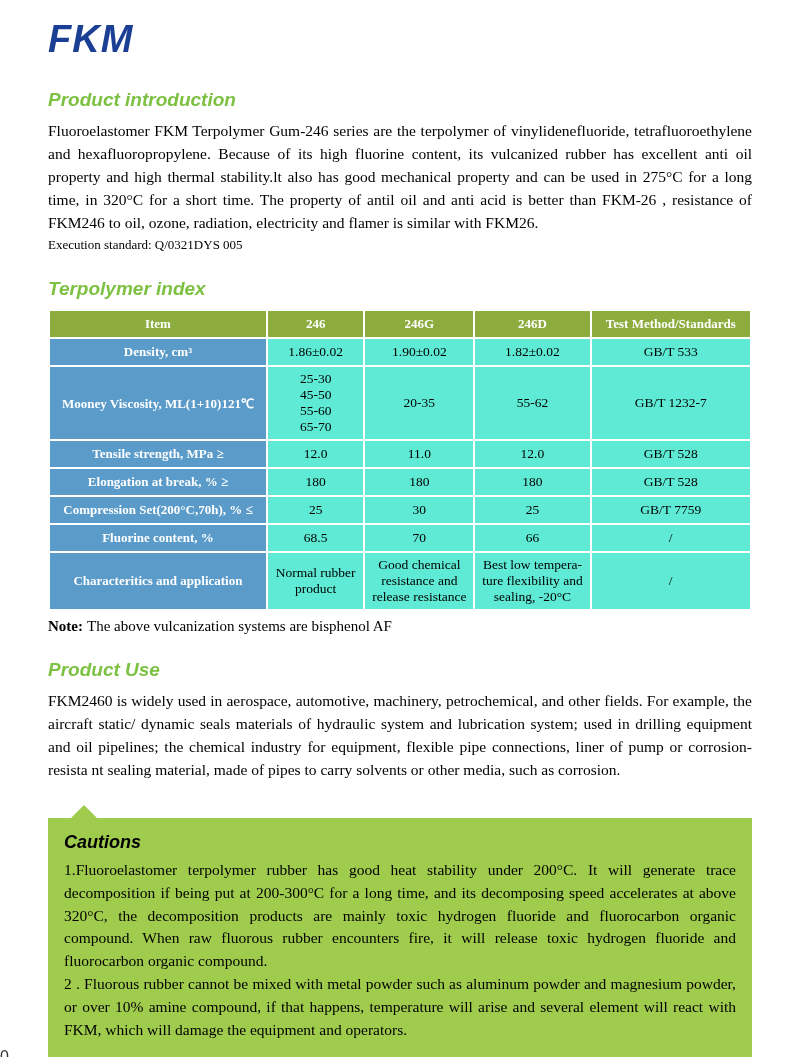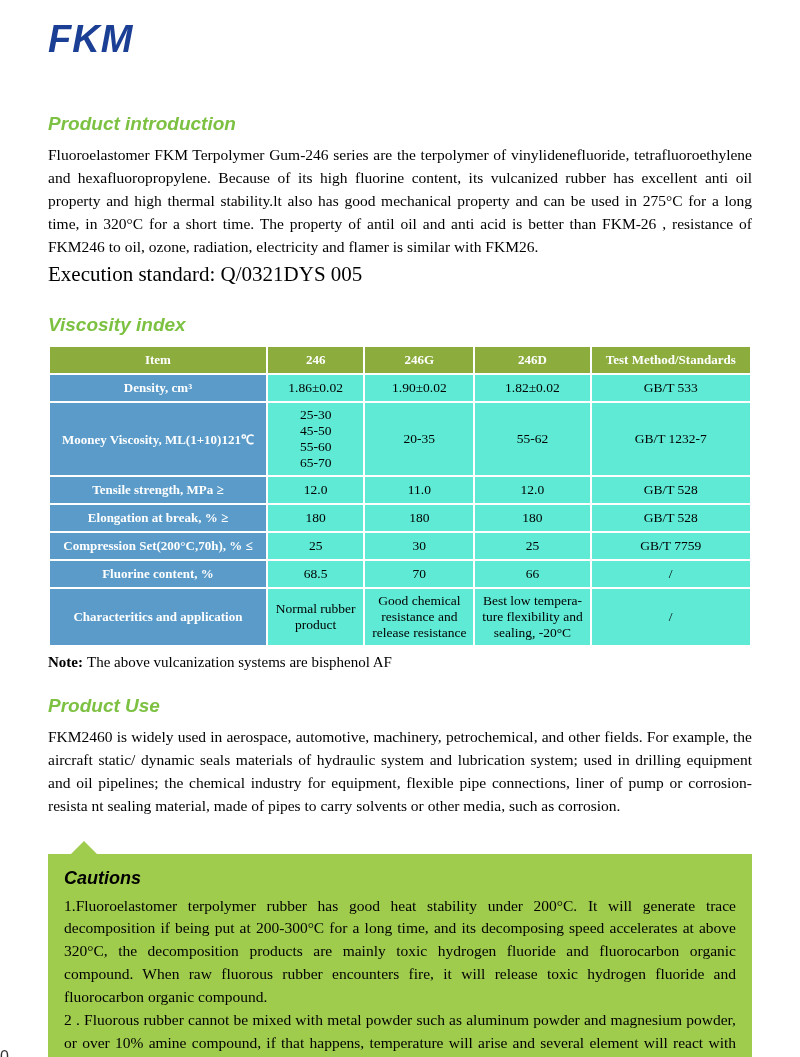--- a/index.html
+++ b/index.html
@@ -8,21 +8,21 @@
     width: 800px; height: 1057px;
     background: #ffffff;
     font-family: "Liberation Serif", serif;
     color: #000000;
     position: relative;
     overflow: hidden;
   }
   .page { padding: 18px 48px 0 48px; }
 
   
-  .brand { margin-bottom: 52px; display: flex; align-items: flex-start; }
+  .brand { margin-bottom: 28px; display: flex; align-items: flex-start; }
   .brand-title {
     font-family: "Liberation Sans", sans-serif;
     font-style: italic; font-weight: bold;
     font-size: 38px; color: #1B3F94; letter-spacing: 1px;
   }
   .brand-sub {
     font-family: "Liberation Sans", sans-serif;
     font-style: italic; font-weight: normal;
     font-size: 27px; color: #7DC142; margin-left: 12px;
   }
@@ -34,21 +34,21 @@
     font-size: 19px; color: #7DC142;
     margin: 0 0 9px 0;
   }
   .gap-lg { margin-top: 24px; }
 
   
   .para {
     font-size: 15.5px; line-height: 1.48;
     text-align: justify; margin: 0;
   }
-  .line { font-size: 21px; line-height: 1.48; margin: 0; }
+  .line { font-size: 13px; line-height: 1.48; margin: 0; }
 
   
   table.tech {
     width: 100%;
     border-collapse: separate;
     border-spacing: 2px;
     margin-top: 4px;
   }
   table.tech th {
     background: #8CAD3E; color: #ffffff;
@@ -106,21 +106,21 @@
 <div class="page">
 
   <div class="brand">
     <span class="brand-title">FKM</span>
   </div>
 
   <h2 class="sec-h">Product introduction</h2>
   <p class="para">Fluoroelastomer FKM Terpolymer Gum-246 series are the terpolymer of vinylidenefluoride, tetrafluoroethylene and hexafluoropropylene. Because of its high fluorine content, its vulcanized rubber has excellent anti oil property and high thermal stability.lt also has good mechanical property and can be used in 275°C for a long time, in 320°C for a short time. The property of antil oil and anti acid is better than FKM-26 , resistance of FKM246 to oil, ozone, radiation, electricity and flamer is similar with FKM26.</p>
   <p class="line">Execution standard: Q/0321DYS 005</p>
 
-  <h2 class="sec-h gap-lg">Viscosity index</h2>
+  <h2 class="sec-h gap-lg">Terpolymer index</h2>
   <table class="tech">
     <colgroup>
       <col style="width:31.2%">
         <col style="width:13.8%">
         <col style="width:15.6%">
         <col style="width:16.5%">
         <col style="width:22.9%">
     </colgroup>
     <tbody>
         <tr>

